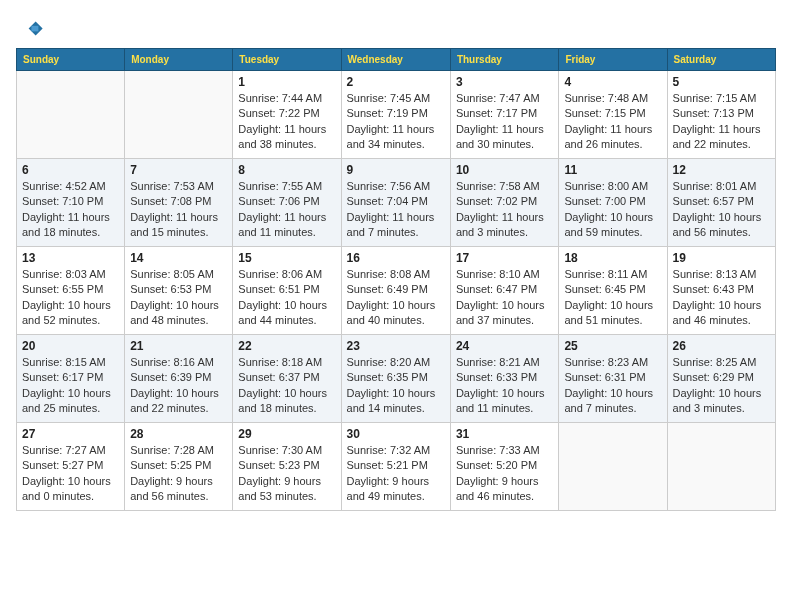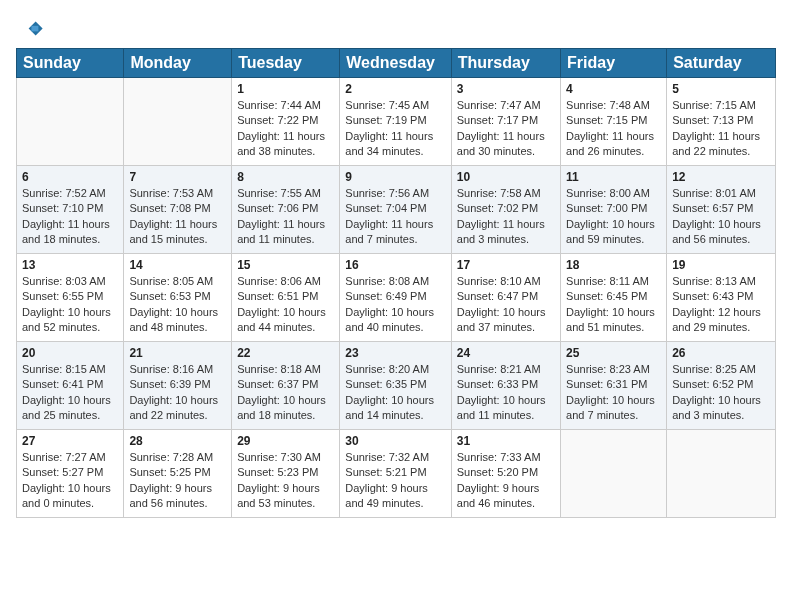--- a/index.html
+++ b/index.html
@@ -53,24 +53,24 @@
       color: #555;
       margin-top: 2px;
     }
     .calendar {
       width: 100%;
       border-collapse: collapse;
       font-size: 10.5px;
     }
     .calendar th {
       background-color: #2471a3;
-      color: #ffffff;
+      color: #fde047;
       text-align: left;
       padding: 5px 6px;
-      font-size: 16px;
+      font-size: 10px;
       font-weight: bold;
       border: 1px solid #1a5276;
     }
     .calendar td {
       border: 1px solid #ccc;
       vertical-align: top;
       padding: 4px 5px;
       height: 88px;
       width: 113px;
       background: #fff;
@@ -170,21 +170,21 @@
               <div>Sunrise: 7:15 AM</div>
               <div>Sunset: 7:13 PM</div>
               <div>Daylight: 11 hours and 22 minutes.</div>
             </div>
           </td>
         </tr>
         <tr class="row-alt">
           <td>
             <span class="day-num">6</span>
             <div class="day-info">
-              <div>Sunrise: 7:52 AM</div>
+              <div>Sunrise: 4:52 AM</div>
               <div>Sunset: 7:10 PM</div>
               <div>Daylight: 11 hours and 18 minutes.</div>
             </div>
           </td>
           <td>
             <span class="day-num">7</span>
             <div class="day-info">
               <div>Sunrise: 7:53 AM</div>
               <div>Sunset: 7:08 PM</div>
               <div>Daylight: 11 hours and 15 minutes.</div>
@@ -278,30 +278,30 @@
               <div>Sunrise: 8:11 AM</div>
               <div>Sunset: 6:45 PM</div>
               <div>Daylight: 10 hours and 51 minutes.</div>
             </div>
           </td>
           <td>
             <span class="day-num">19</span>
             <div class="day-info">
               <div>Sunrise: 8:13 AM</div>
               <div>Sunset: 6:43 PM</div>
-              <div>Daylight: 12 hours and 29 minutes.</div>
+              <div>Daylight: 10 hours and 46 minutes.</div>
             </div>
           </td>
         </tr>
         <tr class="row-alt">
           <td>
             <span class="day-num">20</span>
             <div class="day-info">
               <div>Sunrise: 8:15 AM</div>
-              <div>Sunset: 6:41 PM</div>
+              <div>Sunset: 6:17 PM</div>
               <div>Daylight: 10 hours and 25 minutes.</div>
             </div>
           </td>
           <td>
             <span class="day-num">21</span>
             <div class="day-info">
               <div>Sunrise: 8:16 AM</div>
               <div>Sunset: 6:39 PM</div>
               <div>Daylight: 10 hours and 22 minutes.</div>
             </div>
@@ -335,21 +335,21 @@
             <div class="day-info">
               <div>Sunrise: 8:23 AM</div>
               <div>Sunset: 6:31 PM</div>
               <div>Daylight: 10 hours and 7 minutes.</div>
             </div>
           </td>
           <td>
             <span class="day-num">26</span>
             <div class="day-info">
               <div>Sunrise: 8:25 AM</div>
-              <div>Sunset: 6:52 PM</div>
+              <div>Sunset: 6:29 PM</div>
               <div>Daylight: 10 hours and 3 minutes.</div>
             </div>
           </td>
         </tr>
         <tr>
           <td>
             <span class="day-num">27</span>
             <div class="day-info">
               <div>Sunrise: 7:27 AM</div>
               <div>Sunset: 5:27 PM</div>

